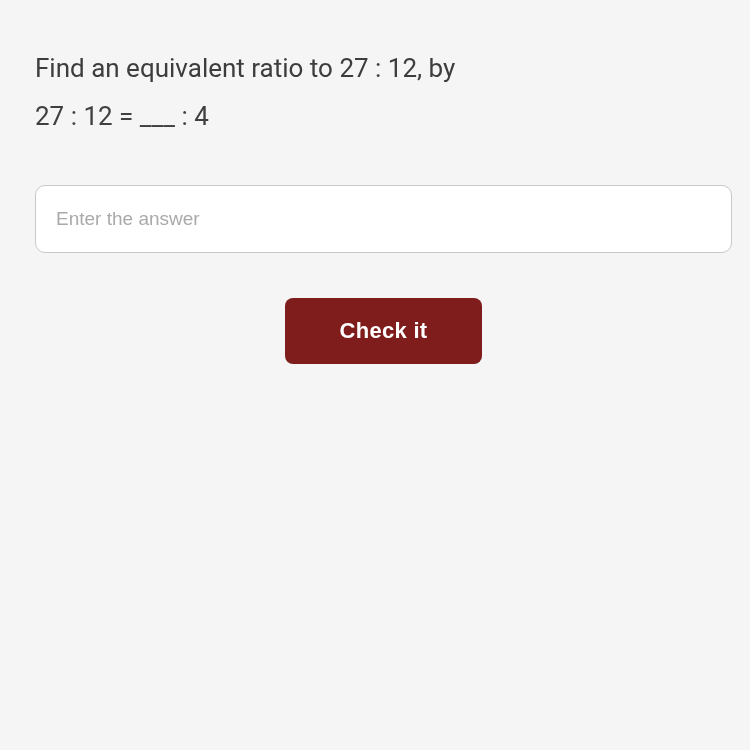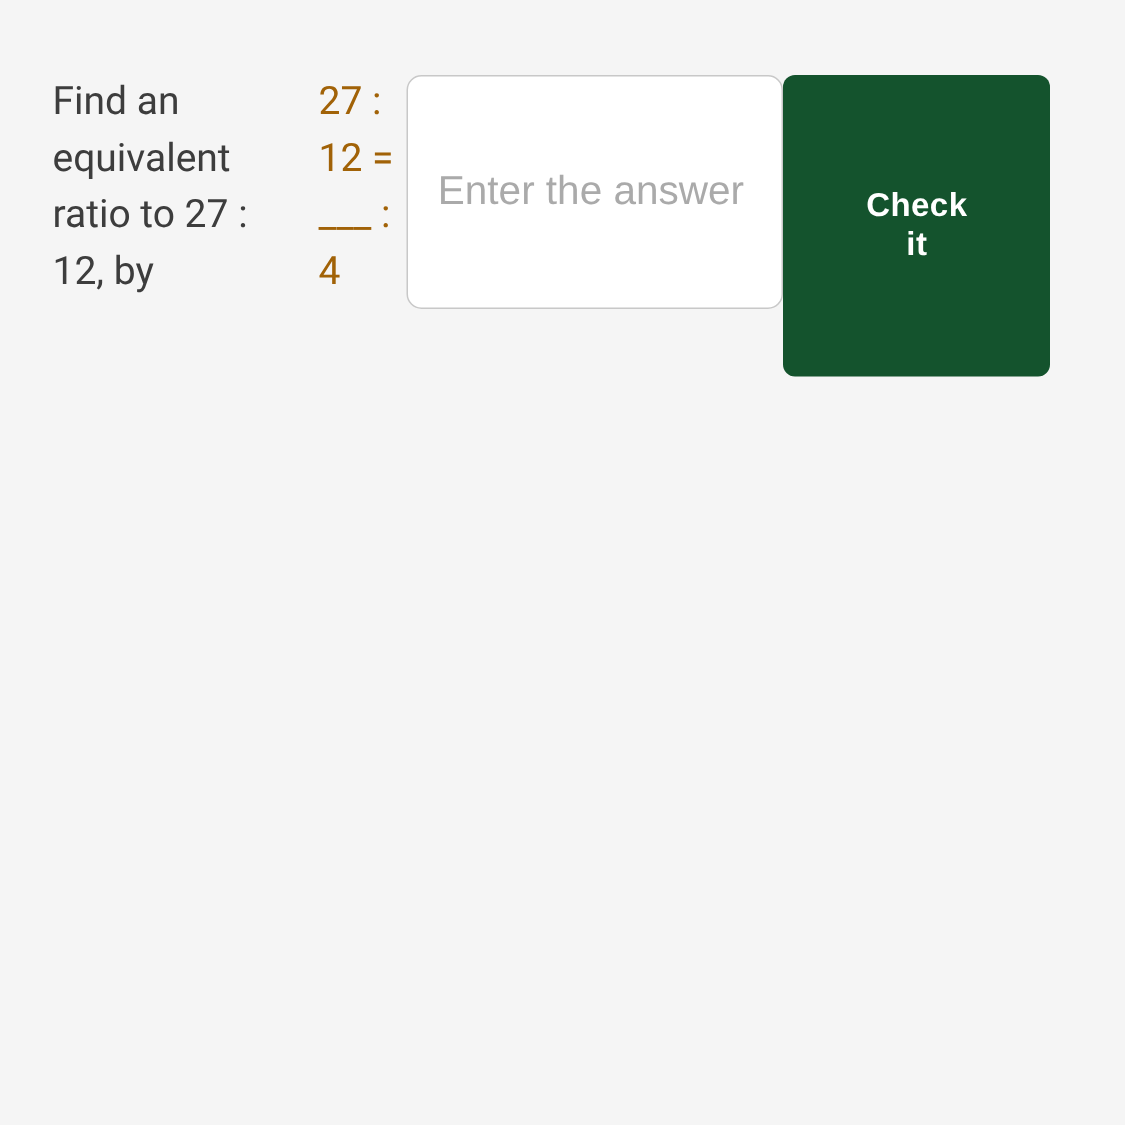--- a/index.html
+++ b/index.html
@@ -14,66 +14,65 @@
       background-color: #f5f5f5;
       font-family: -apple-system, BlinkMacSystemFont, 'Segoe UI', Roboto, sans-serif;
       display: flex;
       align-items: flex-start;
       justify-content: center;
       overflow: hidden;
     }
 
     .container {
       width: 100%;
-      padding: 50px 50px 40px 35px;
+      padding: 50px 18px 40px 35px;
       display: flex;
-      flex-direction: row;
+      flex-direction: column;
       gap: 0;
     }
 
     .question-text {
       font-size: 26px;
       color: #3d3d3d;
       line-height: 1.45;
       font-weight: 400;
       margin-bottom: 10px;
     }
 
     .equation-text {
       font-size: 26px;
-      color: #a16207;
+      color: #404040;
       font-weight: 400;
       margin-bottom: 50px;
       line-height: 1.45;
-      margin-left: 36px;
     }
 
     .answer-input {
       width: 100%;
       padding: 22px 20px;
-      font-size: 27px;
+      font-size: 19px;
       color: #b91c1c;
       border: 1.5px solid #c8c8c8;
       border-radius: 10px;
       background-color: #ffffff;
       outline: none;
       margin-bottom: 45px;
     }
 
     .answer-input::placeholder {
       color: #aaaaaa;
     }
 
     .button-row {
       display: flex;
       justify-content: center;
     }
 
     .check-button {
-      background-color: #14532d;
+      background-color: #7f1d1d;
       color: #ffffff;
       font-size: 22px;
       font-weight: 700;
       border: none;
       border-radius: 8px;
       padding: 20px 55px;
       cursor: pointer;
       letter-spacing: 0.3px;
     }
   </style>

